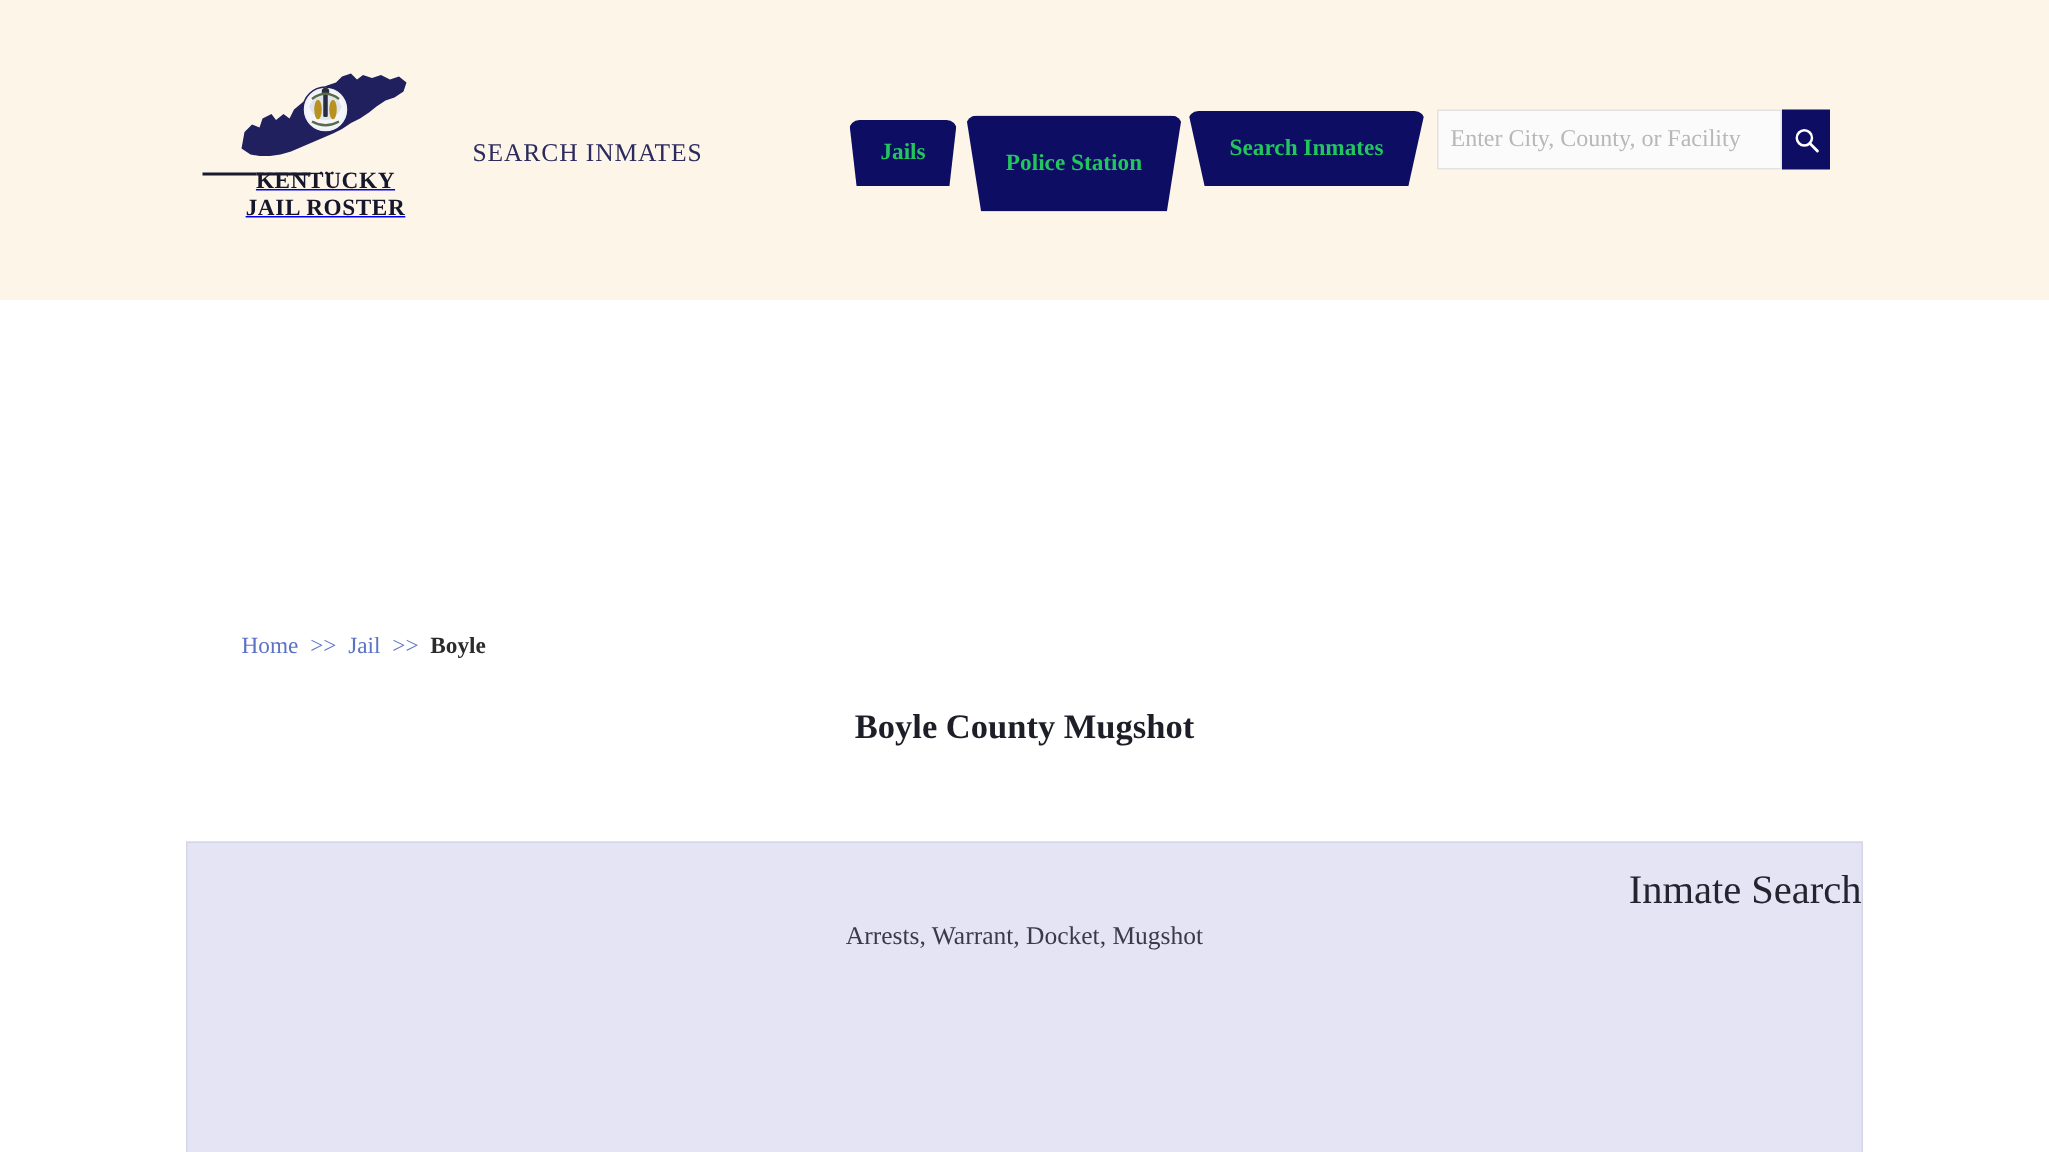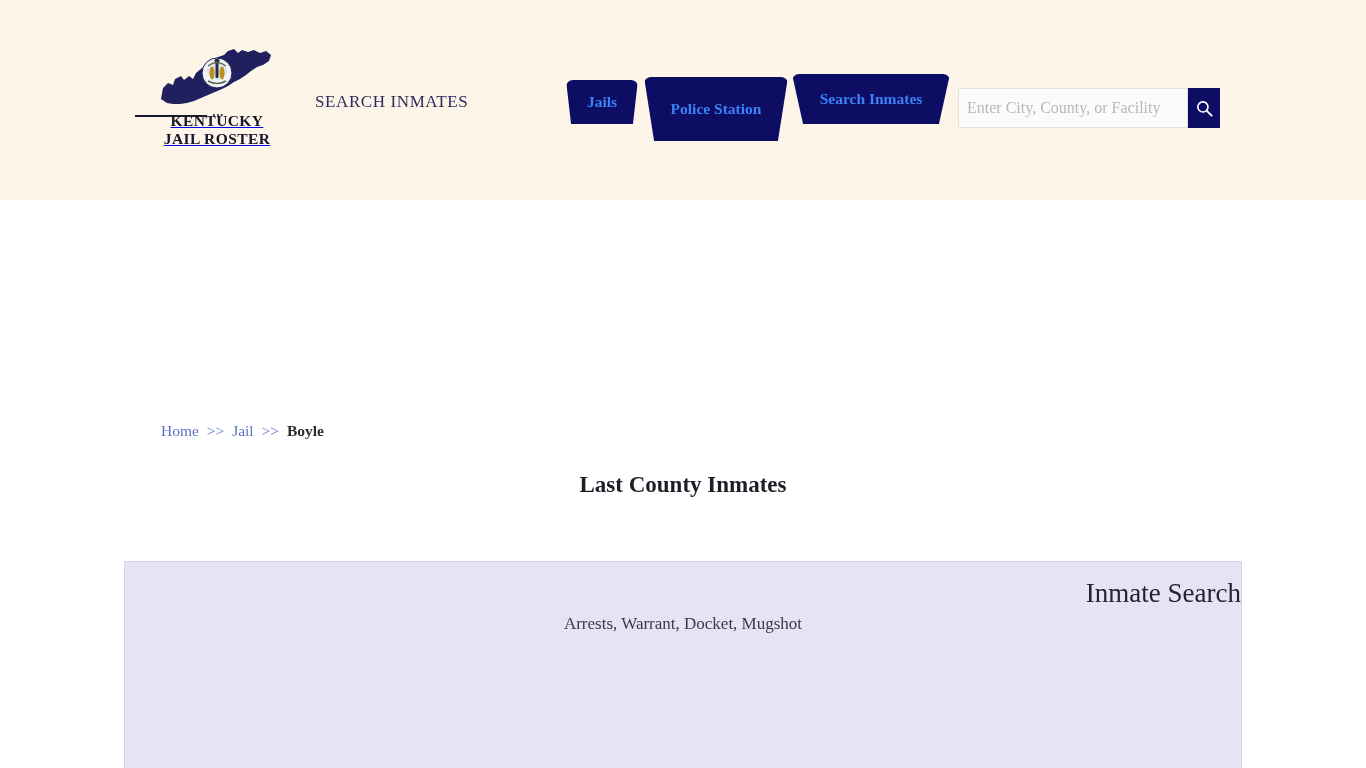--- a/index.html
+++ b/index.html
@@ -80,40 +80,40 @@
   
   .nav-buttons {
     position: absolute;
     left: 566px;
     top: 74px;
     height: 50px;
   }
   .nav-btn {
     position: absolute;
     background: #0d0d63;
-    color: #3b82f6;
+    color: #22c55e;
     font-family: "Liberation Serif", serif;
     font-size: 15.5px;
     font-weight: bold;
     text-align: center;
     border: none;
     cursor: pointer;
     border-radius: 7px 7px 3px 3px;
     clip-path: polygon(0% 0%, 100% 0%, 93% 100%, 7% 100%);
     padding: 0;
     white-space: nowrap;
   }
   #nav-jails { left: 0px; top: 6px; width: 72px; height: 44px; line-height: 44px; }
   #nav-police { left: 78px; top: 3px; width: 144px; height: 64px; line-height: 44px; }
   #nav-search { left: 226px; top: 0px; width: 158px; height: 50px; line-height: 46px; }
 
   .header-search {
     position: absolute;
     left: 958px;
-    top: 88px;
+    top: 73px;
     width: 262px;
     height: 40px;
   }
   .header-search-input {
     position: absolute;
     left: 0; top: 0;
     width: 230px;
     height: 40px;
     border: 1px solid #e2e2e2;
     background: #fbfbfb;
@@ -293,21 +293,21 @@
 <main class="main">
 
   <div class="breadcrumb">
     <a href="#">Home</a>
     <span class="sep">&gt;&gt;</span>
     <a href="#">Jail</a>
     <span class="sep">&gt;&gt;</span>
     <span class="current">Boyle</span>
   </div>
 
-  <h1 class="page-title">Last County Inmates</h1>
+  <h1 class="page-title">Boyle County Mugshot</h1>
 
   <section class="search-panel">
     <h2 class="panel-title">Inmate Search</h2>
     <p class="panel-sub">Arrests, Warrant, Docket, Mugshot</p>
 
   </section>
 
 </main>
 
 </body></html>

